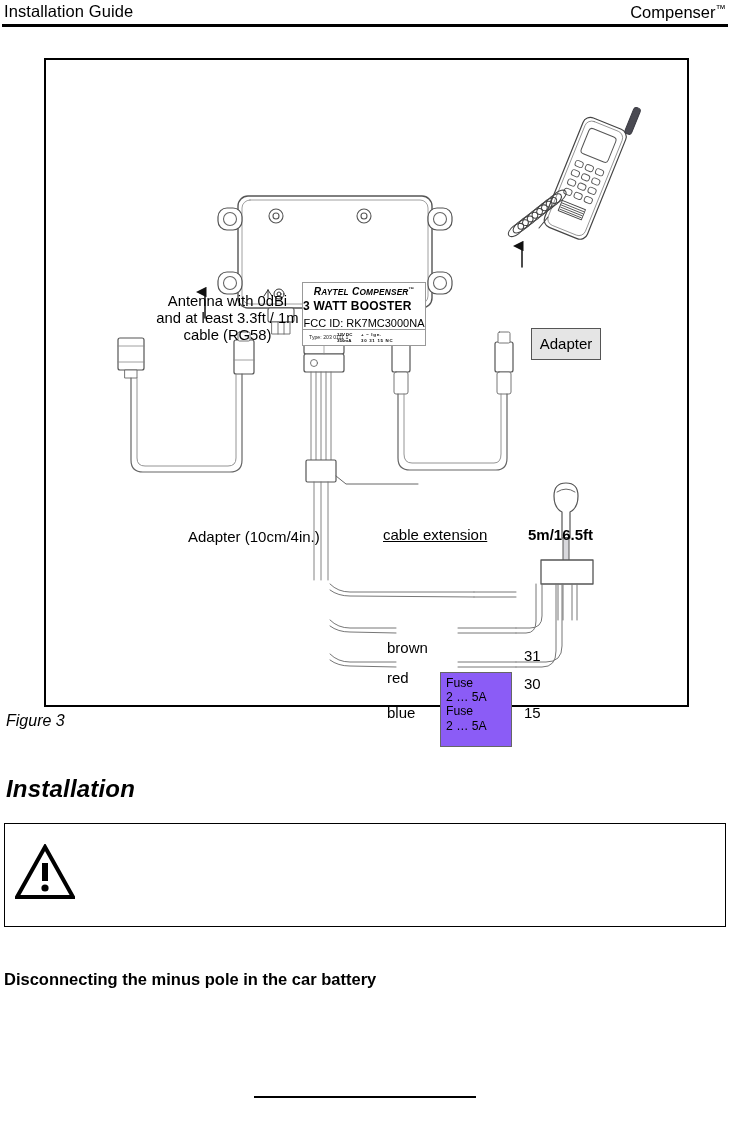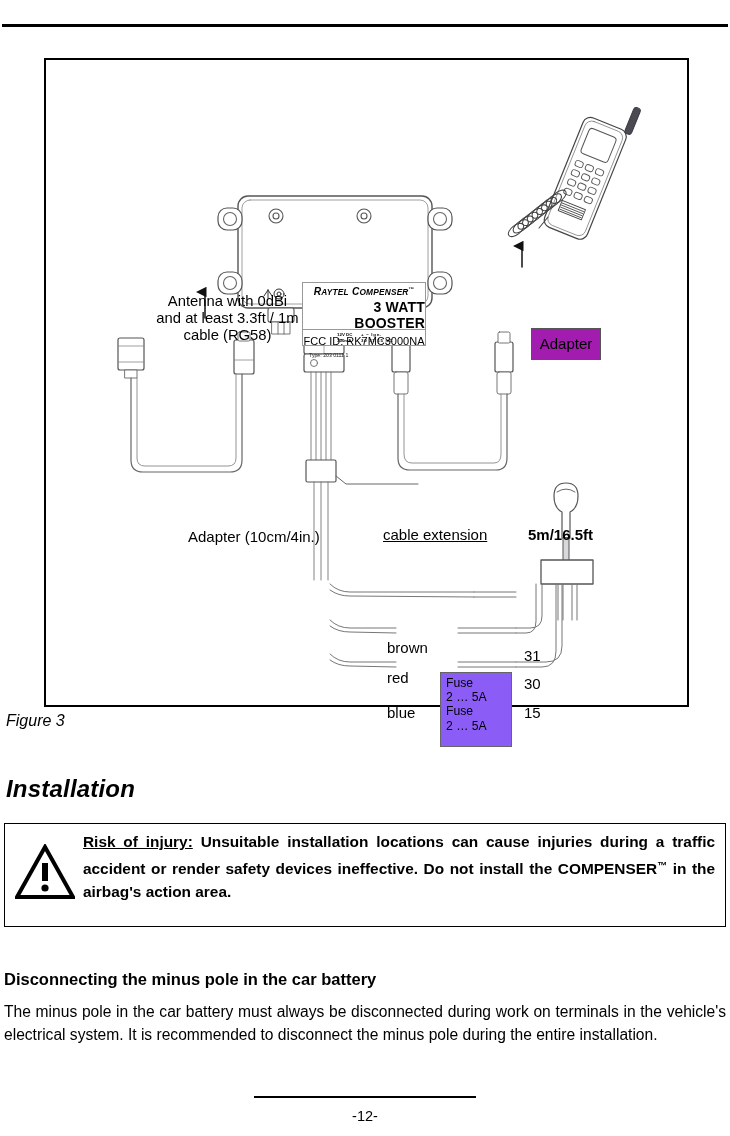--- a/index.html
+++ b/index.html
@@ -105,21 +105,21 @@
   .lbl-blue  { left: 341px; top: 645px; font-size: 15px; }
   .lbl-t31 { left: 478px; top: 588px; font-size: 15px; }
   .lbl-t30 { left: 478px; top: 616px; font-size: 15px; }
   .lbl-t15 { left: 478px; top: 645px; font-size: 15px; }
 
   .adapter-box {
     position: absolute;
     left: 485px; top: 268px;
     width: 70px; height: 32px;
     border: 1.3px solid #555;
-    background: #a21caf;
+    background: #e5e5e5;
     box-sizing: border-box;
     font-size: 15px;
     line-height: 30px;
     text-align: center;
   }
   .fuse-box {
     position: absolute;
     left: 394px; top: 612px;
     width: 72px; height: 75px;
     border: 1.3px solid #666;
@@ -144,23 +144,23 @@
     font-size: 10.2px;
     font-style: italic;
     font-weight: bold;
     text-align: center;
     letter-spacing: 0.2px;
     white-space: nowrap;
   }
   .bl-brand .sc { font-size: 8.3px; }
   .bl-brand .tm { font-size: 5.5px; vertical-align: 4px; font-style: normal; }
   .bl-watt {
-    font-size: 14px;
-    font-weight: bold;
-    text-align: right;
+    font-size: 12px;
+    font-weight: bold;
+    text-align: left;
     margin-top: 2px;
     letter-spacing: 0.2px;
   }
   .bl-fcc {
     font-size: 11px;
     text-align: center;
     margin-top: 4px;
   }
   .bl-type {
     font-size: 5.2px;
@@ -256,20 +256,24 @@
     width: 730px;
     text-align: center;
     font-size: 14.5px;
   }
 </style>
 </head>
 <body>
 
 <div class="page">
 
+  <div class="header">
+    <div class="header-left">Installation Guide</div>
+    <div class="header-right"><span>Compenser</span><span class="tm">™</span></div>
+  </div>
   <div class="header-rule"></div>
 
   <div class="figure-box">
 
     <svg class="fig-layer" viewBox="0 0 645 649">
       <defs>
         <marker id="arrUp" markerWidth="7" markerHeight="7" refX="3.5" refY="6" orient="auto">
           <path d="M3.5 0 L7 7 L0 7 Z" fill="#111"></path>
         </marker>
       </defs>
@@ -506,21 +510,18 @@
   <div class="fig-caption">Figure 3</div>
 
   <div class="h-install">Installation</div>
 
   <div class="warn-box">
     <svg class="warn-icon" viewBox="0 0 60 56">
       <path d="M30 3 L58 53 L2 53 Z" fill="none" stroke="#000" stroke-width="4" stroke-linejoin="miter"></path>
       <rect x="27" y="19" width="6" height="18" fill="#000"></rect>
       <circle cx="30" cy="44" r="3.6" fill="#000"></circle>
     </svg>
-    <div class="warn-text"><span class="u">Risk of injury:</span><span> Unsuitable installation locations can cause injuries during a traffic accident or render safety devices ineffective. Do not install the COMPENSER</span><span class="tm">™</span><span>  in the airbag's action area.</span></div>
   </div>
 
   <div class="h-sub">Disconnecting the minus pole in the car battery</div>
-  <div class="body-text">The minus pole in the car battery must always be disconnected during work on terminals in the vehicle's electrical system. It is recommended to disconnect the minus pole during the entire installation.</div>
 
   <div class="footer-rule"></div>
-  <div class="footer-page">-12-</div>
 </div>
 
 </body></html>

